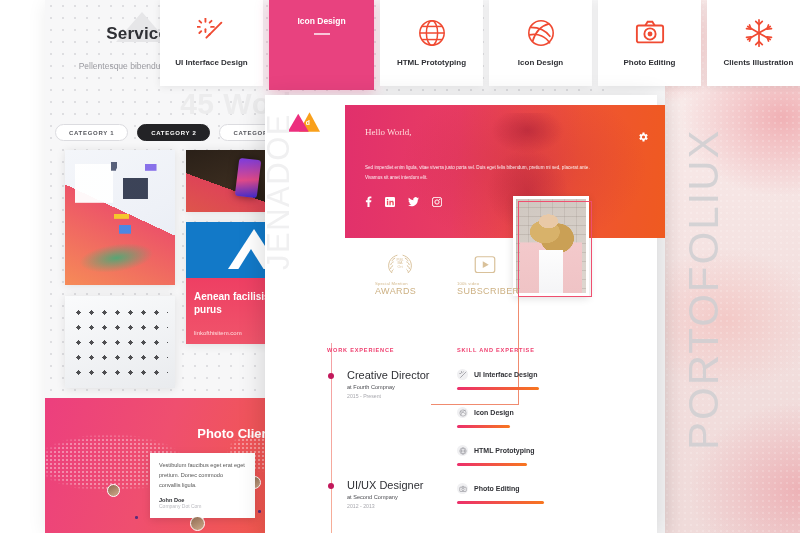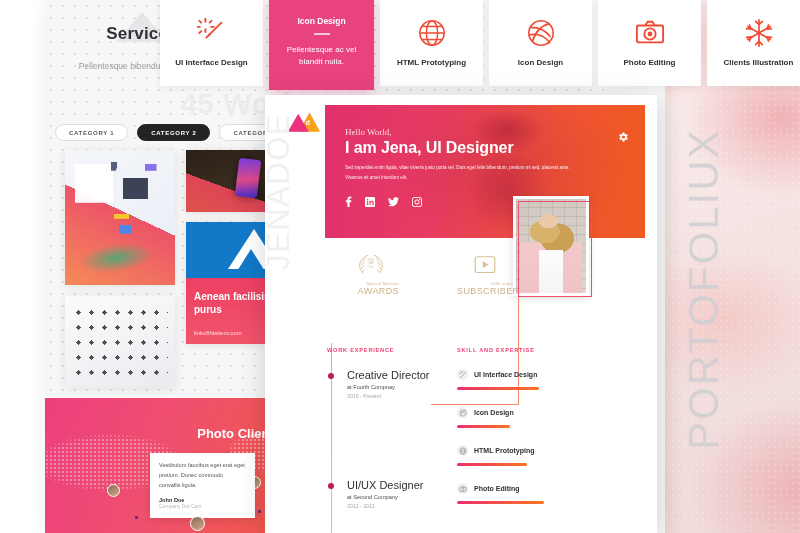--- a/index.html
+++ b/index.html
@@ -206,21 +206,21 @@
     background:#fff; box-shadow:0 6px 26px rgba(0,0,0,.16);
   }
   
   .r-logo{ position:absolute; left:22px; top:14px; width:36px; height:26px; }
   .r-nav{ position:absolute; left:10px; top:52px; width:62px; }
   .r-nav .it{ height:21px; display:flex; align-items:center; padding-left:8px; font-size:8px; font-weight:700; color:#2f3035; }
   .r-nav .it.sel{ background:#f9bfb4; color:#2f3035; }
 
   
   .r-hero{
-    position:absolute; left:60px; top:10px; width:320px; height:133px;
+    position:absolute; left:80px; top:10px; width:320px; height:133px;
     background:
       radial-gradient(ellipse 55% 90% at 56% 46%, rgba(180,30,60,.28), rgba(180,30,60,0) 70%),
       linear-gradient(95deg,#e1306c 0%, #e83c62 35%, #ef5434 72%, #ef5a20 100%);
     overflow:hidden;
   }
   .r-hero-ghost{
     position:absolute; left:40%; top:6%; width:34%; height:94%;
     background: radial-gradient(ellipse 48% 26% at 50% 14%, rgba(150,20,50,.45), rgba(150,20,50,0) 70%),
                 radial-gradient(ellipse 52% 46% at 50% 62%, rgba(160,25,55,.38), rgba(160,25,55,0) 72%);
   }
@@ -253,21 +253,21 @@
   .r-photo .fig::after{
     content:""; position:absolute; left:30%; top:44%; width:40%; height:56%;
     background: linear-gradient(180deg,#fdfdfd,#f4f4f6);
   }
   .r-photo-frame{ position:absolute; left:253px; top:106px; width:74px; height:96px; border:1.6px solid #ef4f6f; }
   .r-connector{ position:absolute; left:253px; top:202px; width:1.2px; height:108px; background:#f08b6f; }
   .r-connector2{ position:absolute; left:166px; top:309px; width:88px; height:1.2px; background:#f08b6f; }
 
   
   .r-stats{ position:absolute; left:78px; top:158px; width:170px; display:flex; justify-content:space-between; }
-  .r-stat{ text-align:right; width:56px; }
+  .r-stat{ text-align:left; width:56px;margin-left:32px; }
   .r-stat .sm{ font-size:4.2px; color:#d4b98c; letter-spacing:.2px; margin-top:4px; }
   .r-stat .big{ font-size:9px; color:#cdb183; letter-spacing:.4px; }
   .r-stat svg{ display:block; margin:0 auto; }
 
   
   .r-vert{
     position:absolute; left:-4px; top:175px; width:220px;
     transform: rotate(-90deg); transform-origin: 0 0;
     font-size:31px; font-weight:400; color:#f0f0f1; letter-spacing:1.5px;
     white-space:nowrap;
@@ -338,21 +338,20 @@
             <line x1="13.5" y1="5" x2="15.5" y2="3"></line>
           <line x1="4.5" y1="14" x2="2.5" y2="16"></line>
         </svg>
       </span>
       <div class="svc-label">UI Interface Design</div>
     </div>
 
     <div class="svc-card active">
       <div class="svc-label">Icon Design</div>
       <div class="rule"></div>
-      <div class="svc-desc">Pellentesque ac  vel blandit nulla.</div>
     </div>
 
     <div class="svc-card">
       <span>
         <svg class="svc-icon" viewBox="0 0 32 32" fill="none" stroke="#f04a32" stroke-width="1.6">
           <circle cx="16" cy="16" r="13"></circle>
             <ellipse cx="16" cy="16" rx="6" ry="13"></ellipse>
           <line x1="3" y1="16" x2="29" y2="16"></line>
             <line x1="5" y1="9" x2="27" y2="9"></line>
             <line x1="5" y1="23" x2="27" y2="23"></line>
@@ -453,21 +452,20 @@
         <polygon points="30,4 44,30 16,30" fill="#f9a01b"></polygon>
         <polygon points="15,6 29,30 1,30" fill="#ec2f7e"></polygon>
         <text x="25" y="21" font-family="Liberation Sans, sans-serif" font-size="9" fill="#fff" font-weight="700">d</text>
       </svg>
     </span>
 
 
     <div class="r-hero">
       <div class="r-hero-ghost"></div>
       <div class="r-hello">Hello World,</div>
-      <div class="r-h1">I am Jena, UI Designer</div>
       <div class="r-p">Sed imperdiet enim ligula, vitae viverra justo porta vel. Duis eget felis bibendum, pretium mi sed, placerat ante. Vivamus sit amet interdum elit.</div>
       <div class="r-social">
         <span>
           <svg width="7" height="11" viewBox="0 0 10 16">
               <path d="M6.5 16V9h2.3l.4-2.7H6.5V4.6c0-.8.2-1.3 1.3-1.3h1.4V.9C8.9.9 8 .8 7 .8 4.9.8 3.5 2.1 3.5 4.3v2H1.2V9h2.3v7h3z" fill="#fff"></path>
             </svg>
         </span>
         <span>
           <svg width="10" height="10" viewBox="0 0 16 16">
               <rect width="16" height="16" rx="2" fill="#fff"></rect>

